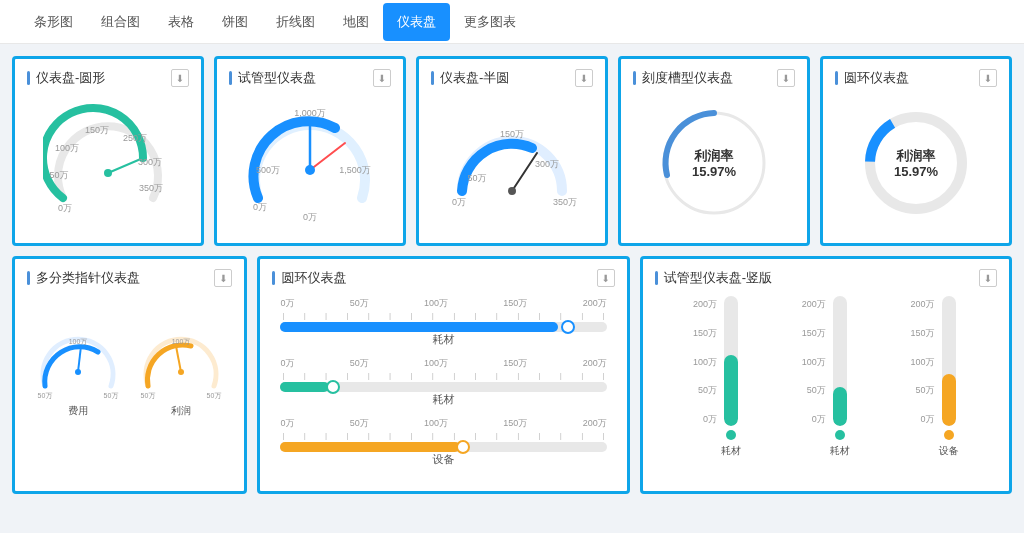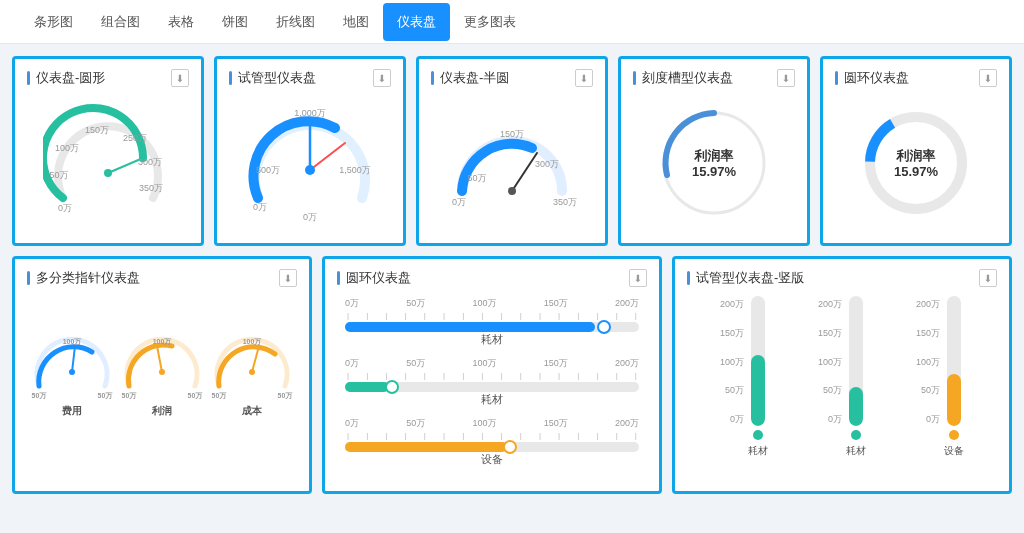--- a/index.html
+++ b/index.html
@@ -109,21 +109,20 @@
       display: flex;
       justify-content: space-around;
       align-items: center;
       height: 155px;
     }
     .mini-gauge {
       display: flex;
       flex-direction: column;
       align-items: center;
       font-size: 10px;
-      font-weight: bold;
     }
     
     
     .tube-container {
       padding: 4px 8px;
     }
     .tube-row {
       margin-bottom: 10px;
     }
     .tube-label {
@@ -343,32 +342,20 @@
             <path d="M 12 62 A 35 35 0 0 1 55 22" fill="none" stroke="#f5a623" stroke-width="5" stroke-linecap="round"></path>
             <line x1="45" y1="48" x2="40" y2="22" stroke="#f5a623" stroke-width="2" stroke-linecap="round"></line>
             <circle cx="45" cy="48" r="3" fill="#f5a623"></circle>
             <text x="12" y="74" font-size="7" fill="#999" text-anchor="middle">50万</text>
             <text x="45" y="20" font-size="7" fill="#999" text-anchor="middle">100万</text>
             <text x="78" y="74" font-size="7" fill="#999" text-anchor="middle">50万</text>
           </svg>
           <span style="font-size:10px;color:#555;">利润</span>
         </div>
 
-        <div class="mini-gauge">
-          <svg viewBox="0 0 90 80" width="90" height="80">
-            <path d="M 12 62 A 35 35 0 1 1 78 62" fill="none" stroke="#fdebd0" stroke-width="5" stroke-linecap="round"></path>
-            <path d="M 12 62 A 35 35 0 0 1 68 30" fill="none" stroke="#f5a623" stroke-width="5" stroke-linecap="round"></path>
-            <line x1="45" y1="48" x2="52" y2="22" stroke="#f5a623" stroke-width="2" stroke-linecap="round"></line>
-            <circle cx="45" cy="48" r="3" fill="#f5a623"></circle>
-            <text x="12" y="74" font-size="7" fill="#999" text-anchor="middle">50万</text>
-            <text x="45" y="20" font-size="7" fill="#999" text-anchor="middle">100万</text>
-            <text x="78" y="74" font-size="7" fill="#999" text-anchor="middle">50万</text>
-          </svg>
-          <span style="font-size:10px;color:#555;">成本</span>
-        </div>
       </div>
     </div>
 
     <div class="card" style="flex: 2;">
       <div class="card-header">
         <div class="card-header-left">
           <div class="card-title-bar"></div>
           <span class="card-title">圆环仪表盘</span>
         </div>
         <div class="card-icon">⬇</div>

